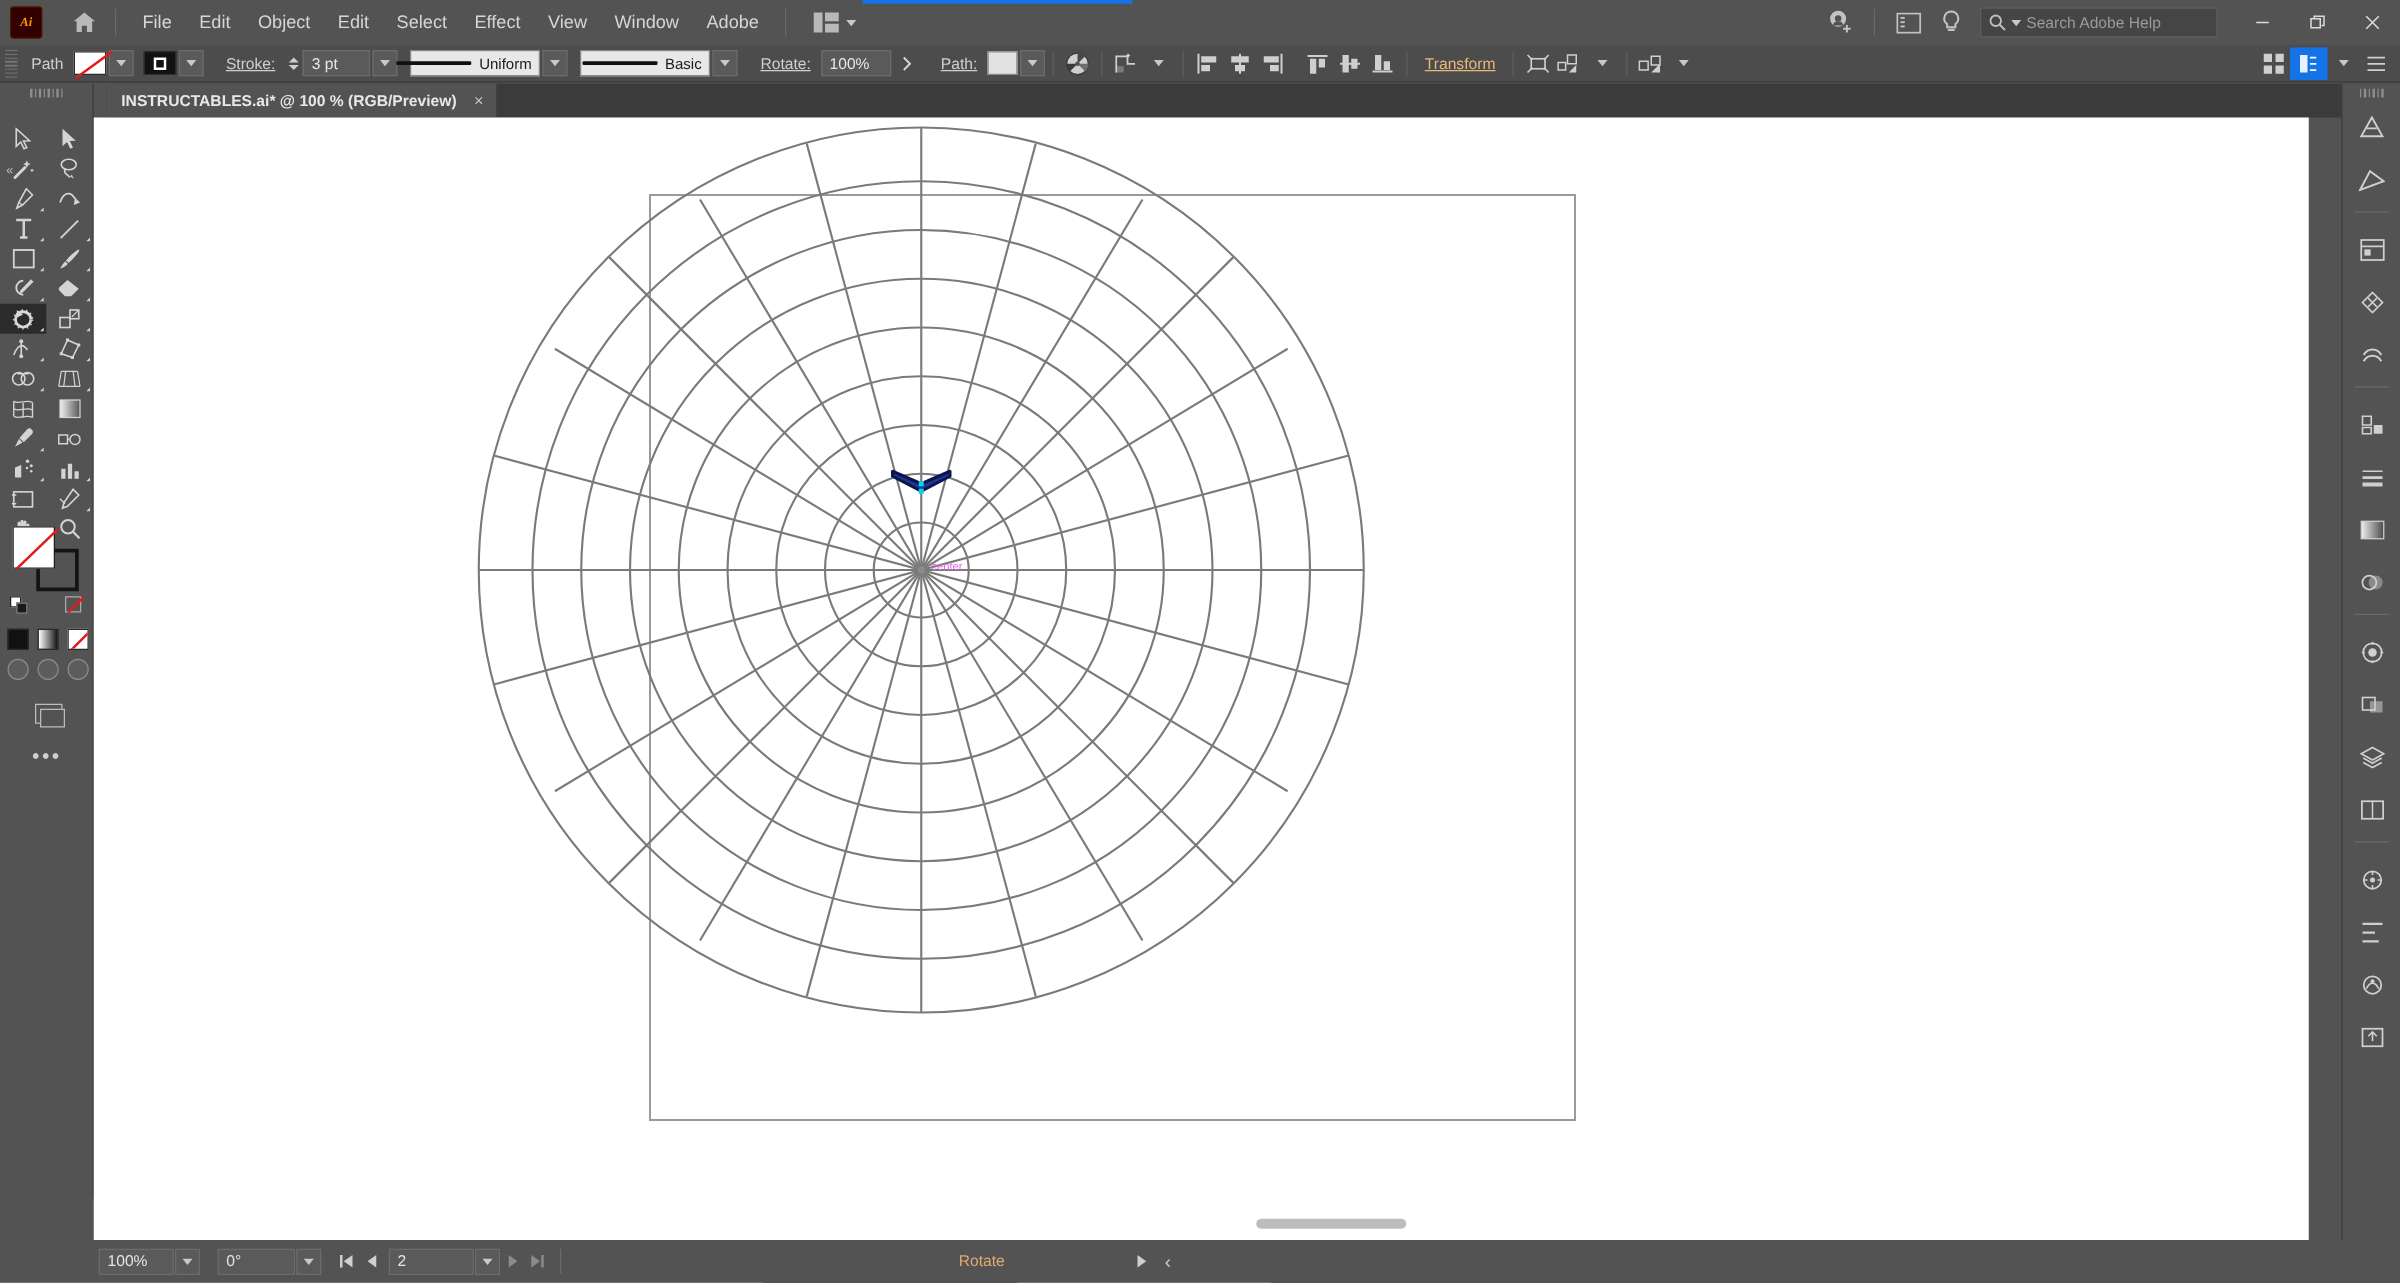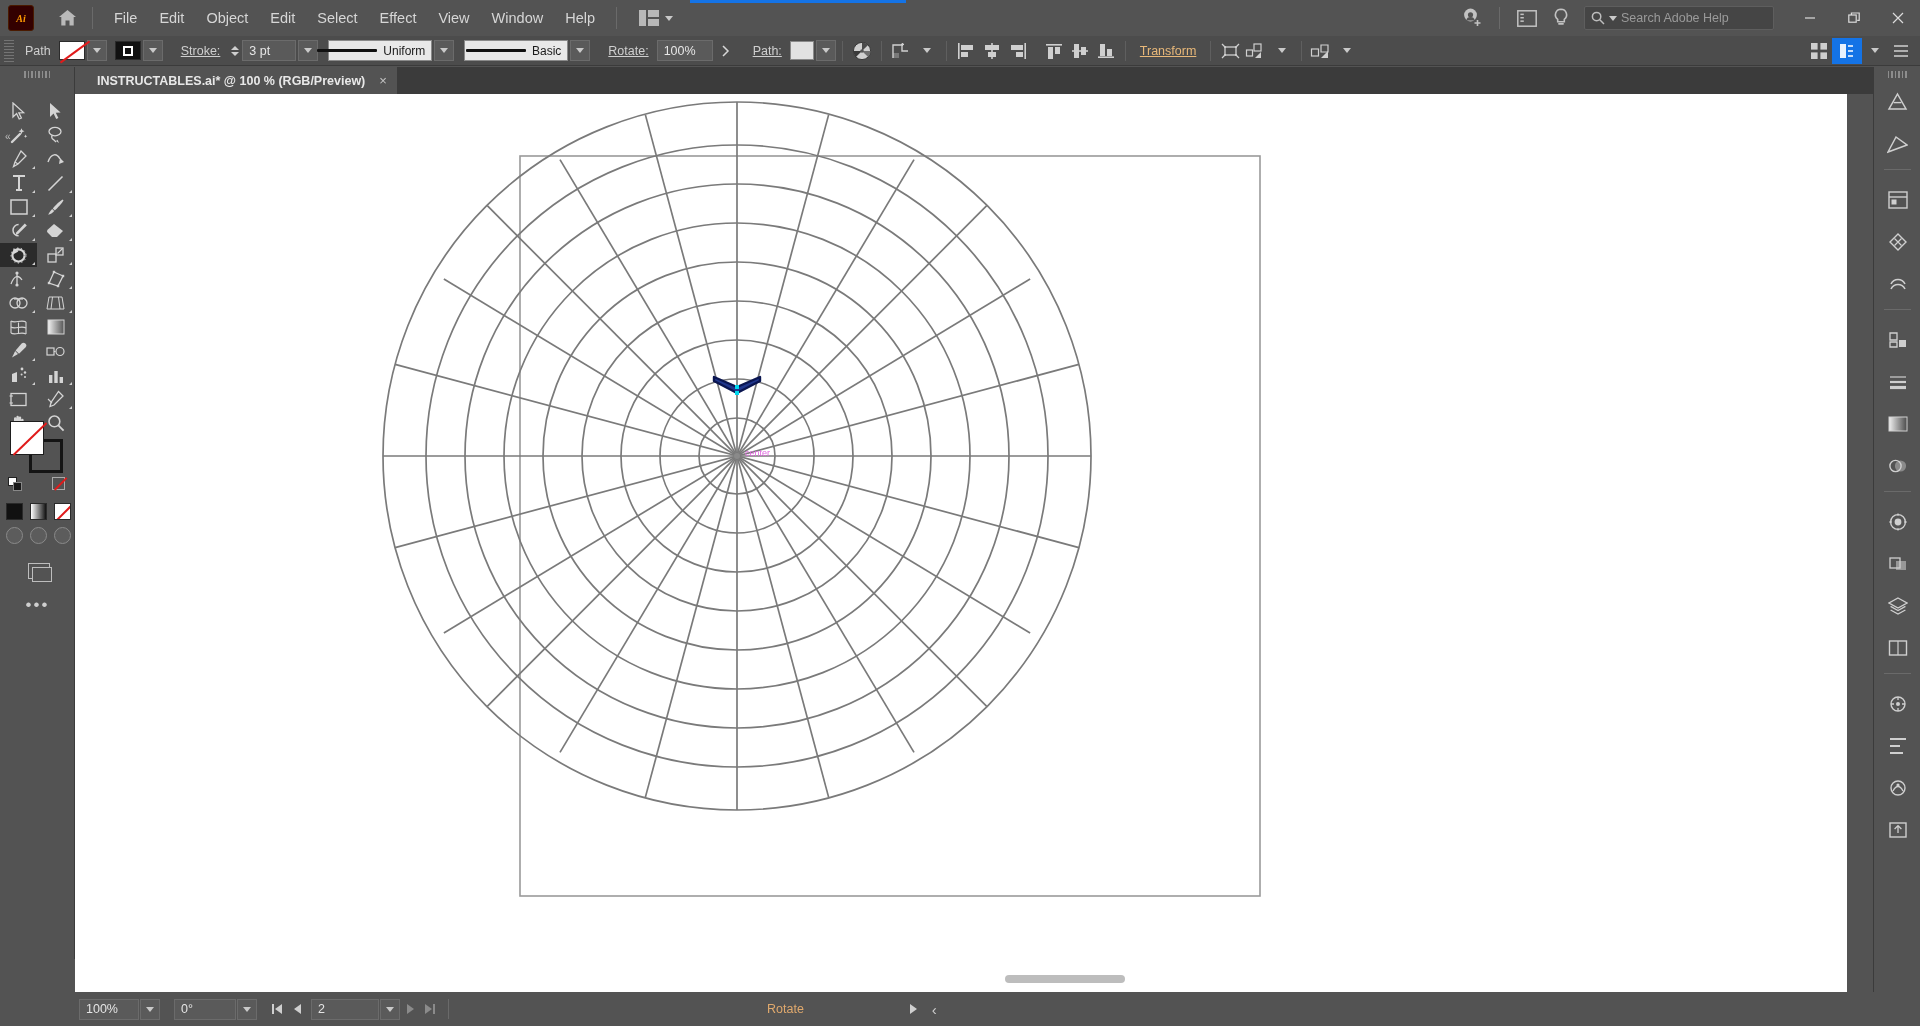--- a/index.html
+++ b/index.html
@@ -198,21 +198,21 @@
     <div class="menu-sep"></div>
 
     <div class="menu-item">File</div>
     <div class="menu-item">Edit</div>
     <div class="menu-item">Object</div>
     <div class="menu-item">Edit</div>
     <div class="menu-item">Select</div>
     <div class="menu-item">Effect</div>
     <div class="menu-item">View</div>
     <div class="menu-item">Window</div>
-    <div class="menu-item">Help</div>
+    <div class="menu-item">Adobe</div>
 
     <div class="menu-sep"></div>
 
     <div class="ws-switcher">
       <span class="ws-box">
           <i></i>
           <i></i>
           <i></i>
         </span>
       <span class="chev"></span>

